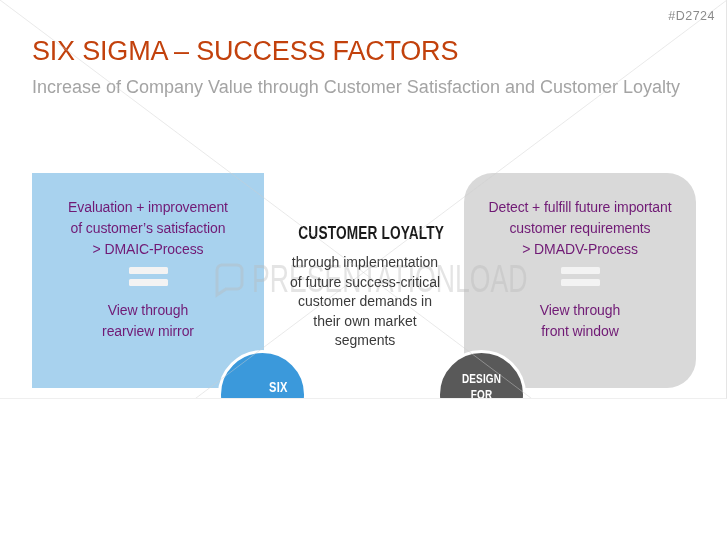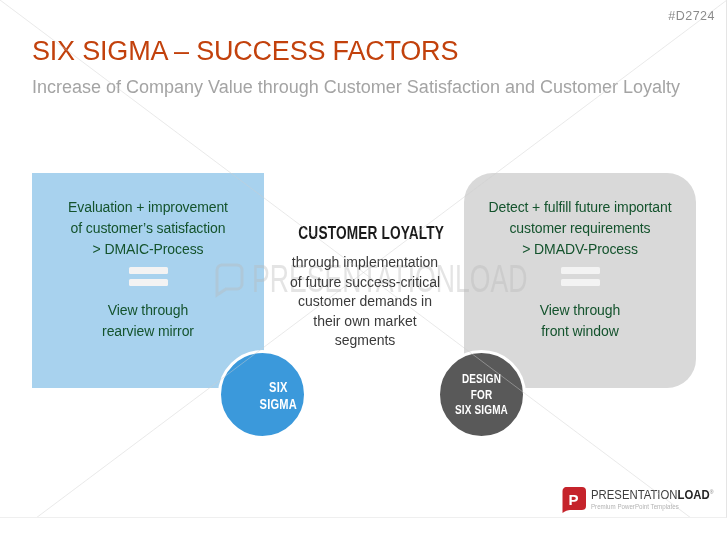--- a/index.html
+++ b/index.html
@@ -1,33 +1,33 @@
 <!DOCTYPE html>
 <html><head>
 <meta charset="utf-8">
 <style>
   html,body{margin:0;padding:0;background:#fff;}
   .slide{
-    position:relative;width:727px;height:518px;background:#ffffff;overflow:hidden;
+    position:relative;width:727px;height:399px;background:#ffffff;overflow:hidden;
     font-family:"Liberation Sans",sans-serif;
     border-right:1px solid #E5E5E5;border-bottom:1px solid #EFEFEF;box-sizing:border-box;
   }
   .preline{white-space:pre-line;}
 
   
   .slide-id{position:absolute;top:9px;right:11px;font-size:12.5px;color:#8a8a8a;letter-spacing:.5px;}
   .title{position:absolute;left:32px;top:36px;font-size:27px;font-weight:400;color:#c2410c;letter-spacing:-0.2px;margin:0;}
   .subtitle{position:absolute;left:32px;top:77px;font-size:18px;color:#a4a4a4;}
 
   
   .panel{position:absolute;top:173px;width:232px;height:215px;text-align:center;}
   .panel.left{left:32px;}
   .panel.right{left:464px;border-radius:29px;}
   .panel-inner{position:relative;z-index:2;display:flex;flex-direction:column;align-items:center;padding-top:24px;}
-  .panel-text{font-size:14px;line-height:21px;color:#14532d;letter-spacing:-0.1px;}
+  .panel-text{font-size:14px;line-height:21px;color:#701a75;letter-spacing:-0.1px;}
   .equals{margin-top:7px;margin-bottom:8px;display:flex;flex-direction:column;gap:5px;}
   .equals i{display:block;width:39px;height:7px;background:#F3F3F3;border-radius:1.5px;}
   .panel-text.bottom{margin-top:6px;}
 
   
   .center-col{position:absolute;left:270px;top:222px;width:190px;text-align:center;z-index:2;}
   .center-head{font-size:19px;font-weight:700;color:#1b1b1b;margin-bottom:9px;}
   .center-head span{display:inline-block;transform:scaleX(0.72);transform-origin:center;white-space:nowrap;letter-spacing:.2px;}
   .center-body{font-size:14px;line-height:19.5px;color:#3a3a3a;}
 

